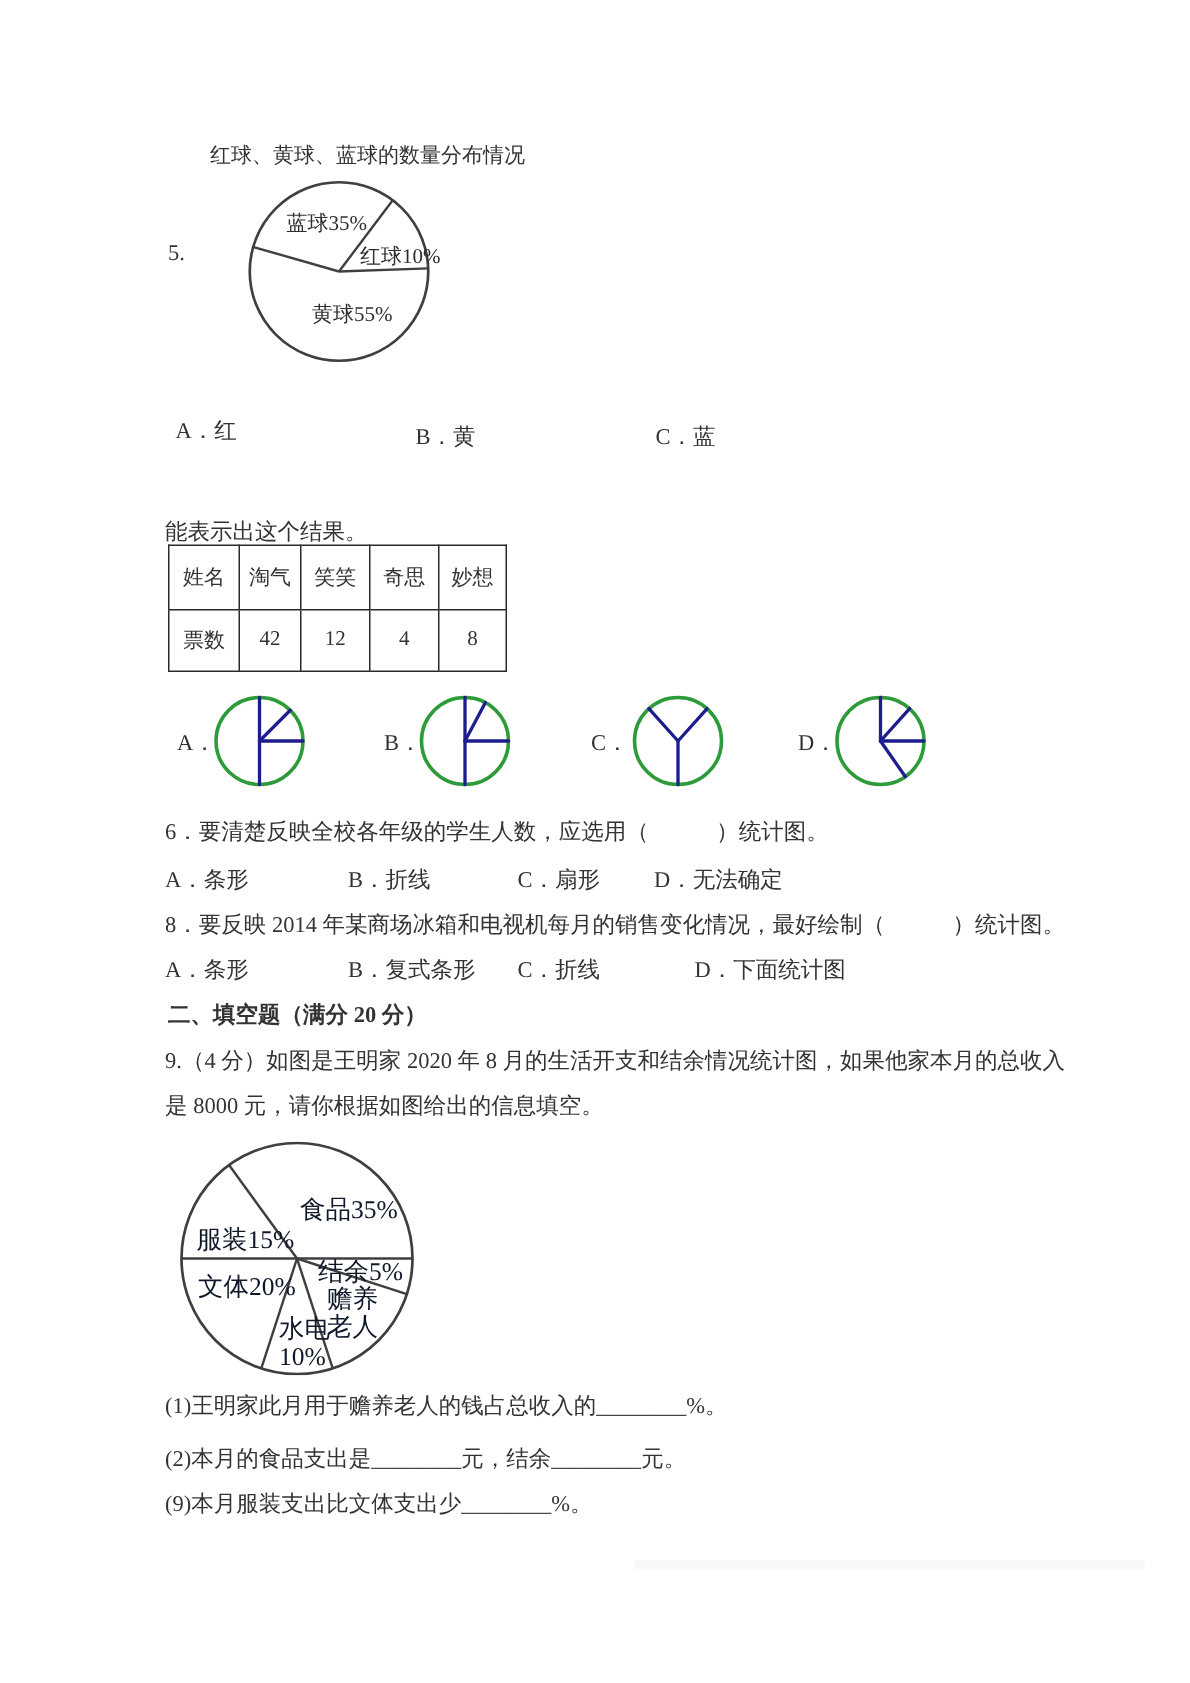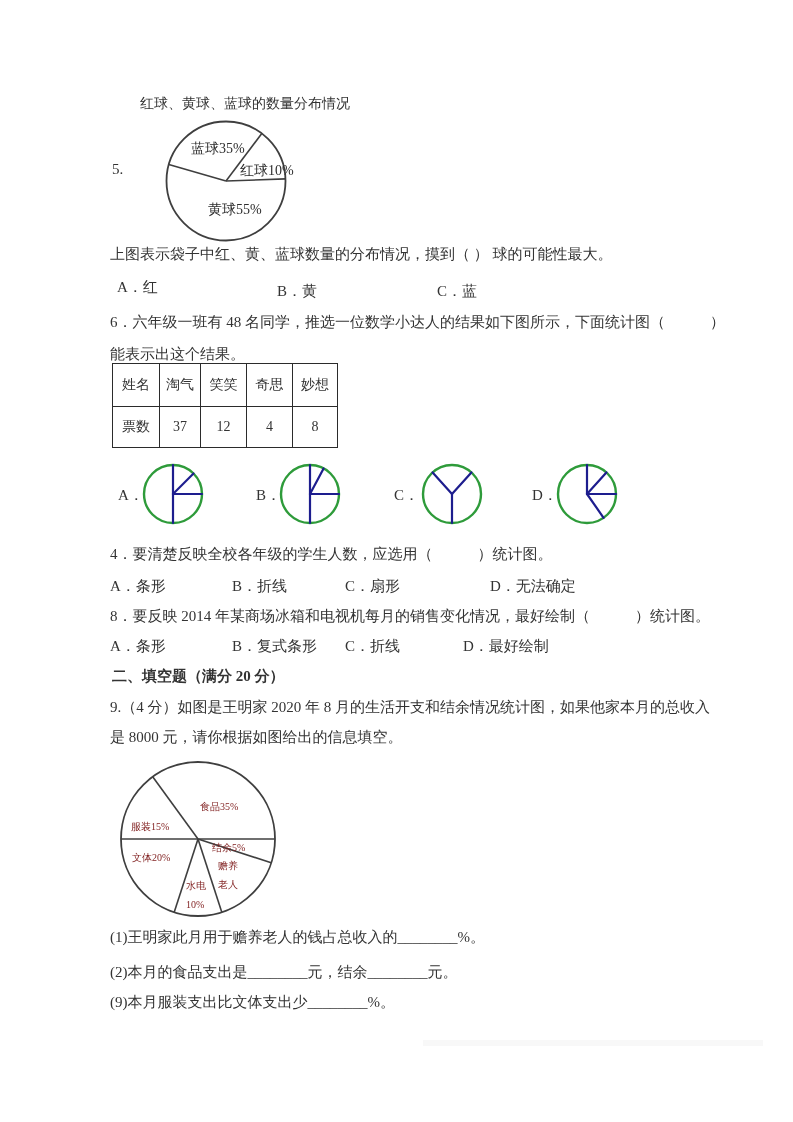--- a/index.html
+++ b/index.html
@@ -8,21 +8,21 @@
     width:793px;height:1122px;
     background:#ffffff;
     font-family:"Liberation Serif","DejaVu Serif",serif;
     color:#333333;
     overflow:hidden;
   }
   .line{position:absolute;font-size:15px;white-space:nowrap;color:#333333;}
   .small{font-size:14px;}
   .bold{font-weight:bold;}
   .pielabel{position:absolute;font-size:14px;white-space:nowrap;color:#2e2e2e;}
-  .pielabel2{position:absolute;font-size:10px;white-space:nowrap;color:#7f1d1d;line-height:19px;}
+  .pielabel2{position:absolute;font-size:17px;white-space:nowrap;color:#0f172a;line-height:19px;}
   svg{position:absolute;}
   .bw-line{stroke:#3f3f3f;stroke-width:1.6;}
   .bw-circle{fill:none;stroke:#3f3f3f;stroke-width:1.8;}
   .g-circle{fill:none;stroke:#2e9b3a;stroke-width:2.4;}
   .n-line{stroke:#1d1d8e;stroke-width:2.2;stroke-linecap:round;}
   table.votes{
     position:absolute;left:112px;top:363px;
     border-collapse:collapse;
     font-size:14px;color:#333333;
     table-layout:fixed;
@@ -47,40 +47,38 @@
     <circle class="bw-circle" cx="61" cy="61" r="59.5"></circle>
     <line class="bw-line" x1="61" y1="61" x2="96.8" y2="13.5"></line>
     <line class="bw-line" x1="61" y1="61" x2="120.4" y2="58.9"></line>
     <line class="bw-line" x1="61" y1="61" x2="3.8" y2="44.6"></line>
   </svg>
   <div class="pielabel" style="left:191px;top:140px;">蓝球35%</div>
   <div class="pielabel" style="left:240px;top:162px;">红球10%</div>
   <div class="pielabel" style="left:208px;top:201px;">黄球55%</div>
 
   <div class="line" style="left:112px;top:161px;">5.</div>
-  <div class="line" style="left:110px;top:245px;">上图表示袋子中红、黄、蓝球数量的分布情况，摸到（ ）  球的可能性最大。</div>
   <div class="line" style="left:117px;top:278px;">A．红</div>
   <div class="line" style="left:277px;top:282px;">B．黄</div>
   <div class="line" style="left:437px;top:282px;">C．蓝</div>
 
-  <div class="line" style="left:110px;top:313px;">6．六年级一班有 48 名同学，推选一位数学小达人的结果如下图所示，下面统计图（　　　）</div>
   <div class="line" style="left:110px;top:345px;text-align:center;">能表示出这个结果。</div>
 
   <table class="votes">
     <tbody>
         <tr class="r1">
       <td style="width:46px;">姓名</td>
       <td style="width:40px;">淘气</td>
       <td style="width:45px;">笑笑</td>
       <td style="width:45px;">奇思</td>
       <td style="width:44px;text-align:center;">妙想</td>
     </tr>
     <tr class="r2">
       <td>票数</td>
-      <td>37</td>
+      <td>42</td>
       <td>12</td>
       <td>4</td>
       <td>8</td>
     </tr>
   </tbody>
     </table>
 
   <div class="line" style="left:118px;top:486px;">A．</div>
   <svg style="left:141px;top:462px;" width="64" height="64" viewBox="0 0 64 64">
     <circle class="g-circle" cx="32" cy="32" r="29"></circle>
@@ -109,31 +107,31 @@
 
   <div class="line" style="left:532px;top:486px;">D．</div>
   <svg style="left:555px;top:462px;" width="64" height="64" viewBox="0 0 64 64">
     <circle class="g-circle" cx="32" cy="32" r="29"></circle>
     <line class="n-line" x1="32" y1="32" x2="32" y2="3"></line>
     <line class="n-line" x1="32" y1="32" x2="51.4" y2="10.4"></line>
     <line class="n-line" x1="32" y1="32" x2="61" y2="32"></line>
     <line class="n-line" x1="32" y1="32" x2="48.6" y2="55.8"></line>
   </svg>
 
-  <div class="line" style="left:110px;top:545px;">4．要清楚反映全校各年级的学生人数，应选用（　　　）统计图。</div>
+  <div class="line" style="left:110px;top:545px;">6．要清楚反映全校各年级的学生人数，应选用（　　　）统计图。</div>
   <div class="line" style="left:110px;top:577px;">A．条形</div>
   <div class="line" style="left:232px;top:577px;">B．折线</div>
   <div class="line" style="left:345px;top:577px;">C．扇形</div>
-  <div class="line" style="left:490px;top:577px;">D．无法确定</div>
+  <div class="line" style="left:436px;top:577px;">D．无法确定</div>
 
   <div class="line" style="left:110px;top:607px;">8．要反映 2014 年某商场冰箱和电视机每月的销售变化情况，最好绘制（　　　）统计图。</div>
   <div class="line" style="left:110px;top:637px;">A．条形</div>
   <div class="line" style="left:232px;top:637px;">B．复式条形</div>
   <div class="line" style="left:345px;top:637px;">C．折线</div>
-  <div class="line" style="left:463px;top:637px;">D．最好绘制</div>
+  <div class="line" style="left:463px;top:637px;">D．下面统计图</div>
 
   <div class="line bold" style="left:112px;top:667px;">二、填空题（满分 20 分）</div>
 
   <div class="line" style="left:110px;top:698px;">9.（4 分）如图是王明家 2020 年 8 月的生活开支和结余情况统计图，如果他家本月的总收入</div>
   <div class="line" style="left:110px;top:728px;">是 8000 元，请你根据如图给出的信息填空。</div>
 
   <svg style="left:120px;top:761px;" width="156" height="156" viewBox="0 0 156 156">
     <circle class="bw-circle" cx="78" cy="78" r="77"></circle>
     <line class="bw-line" x1="1" y1="78" x2="155" y2="78"></line>
     <line class="bw-line" x1="78" y1="78" x2="32.7" y2="15.7"></line>

